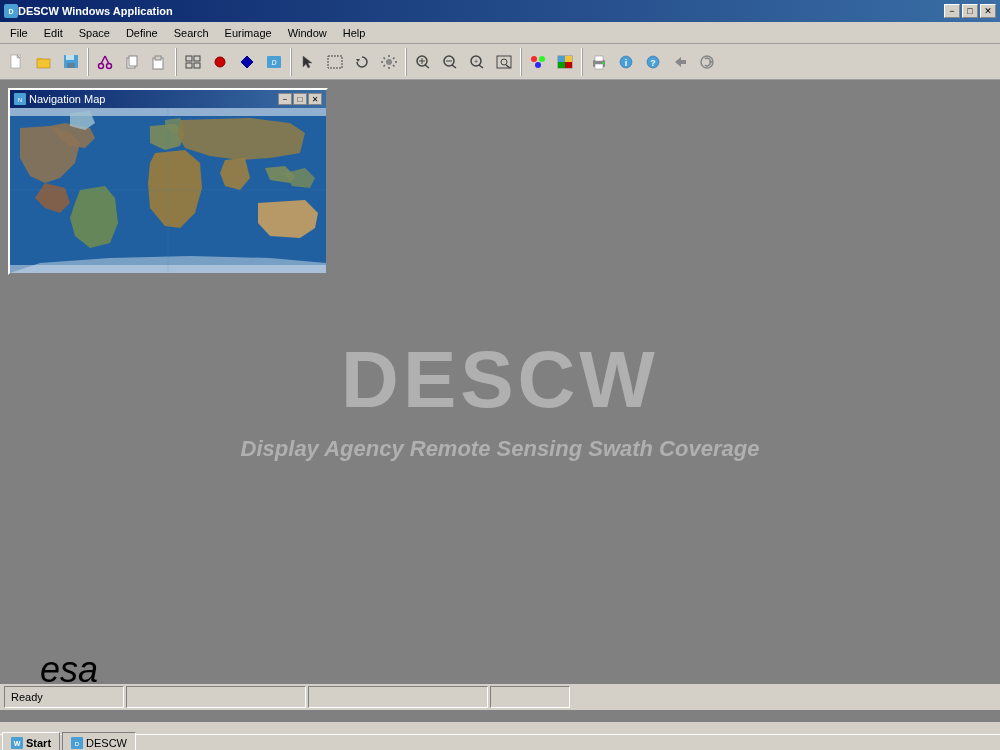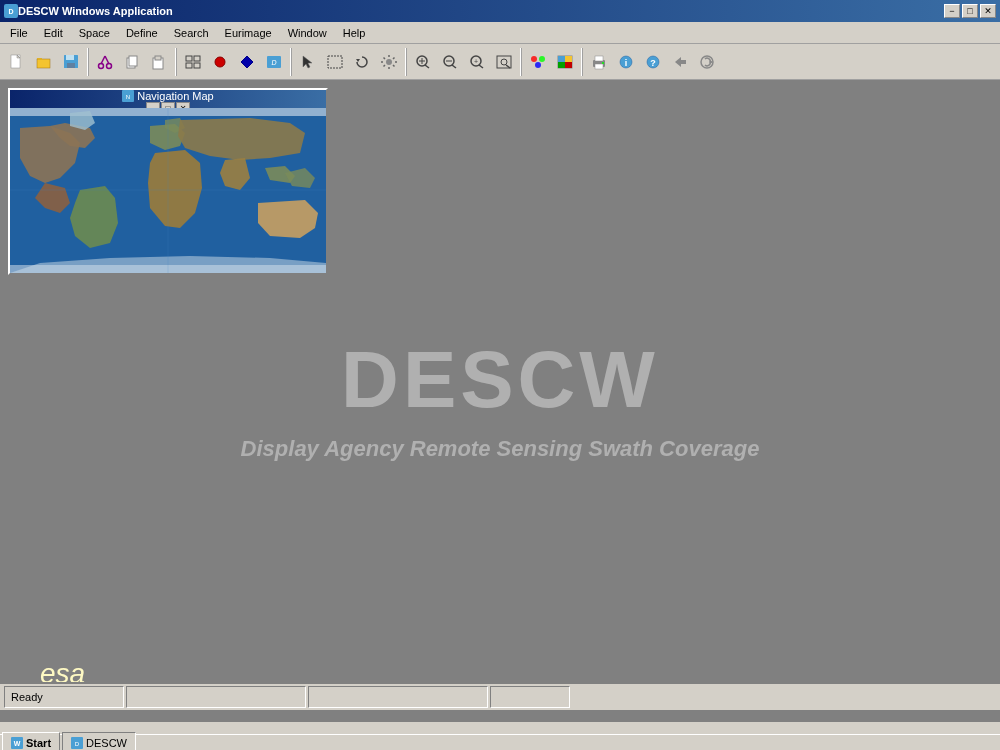--- a/index.html
+++ b/index.html
@@ -122,21 +122,20 @@
     }
     .nav-map-title {
       background: linear-gradient(to right, #0a246a, #3a6ea5);
       color: white;
       height: 18px;
       display: flex;
       align-items: center;
       justify-content: space-between;
       padding: 0 4px;
       font-size: 11px;
-      flex-direction: column;
     }
     .nav-map-title-left {
       display: flex;
       align-items: center;
       gap: 3px;
     }
     .nav-map-title-icon {
       width: 12px;
       height: 12px;
       background: #4a9fd4;
@@ -205,22 +204,22 @@
       justify-content: space-between;
       align-items: flex-end;
       padding: 0 40px;
     }
     .esa-logo {
       display: flex;
       flex-direction: column;
       align-items: flex-start;
     }
     .esa-text {
-      font-size: 28px;
-      color: #fef9c3;
+      font-size: 36px;
+      color: #000000;
       font-style: italic;
       line-height: 1;
     }
     .esa-sub {
       font-size: 16px;
       font-style: italic;
       font-weight: bold;
       color: #b0b0b0;
     }
     .copyright-text {

